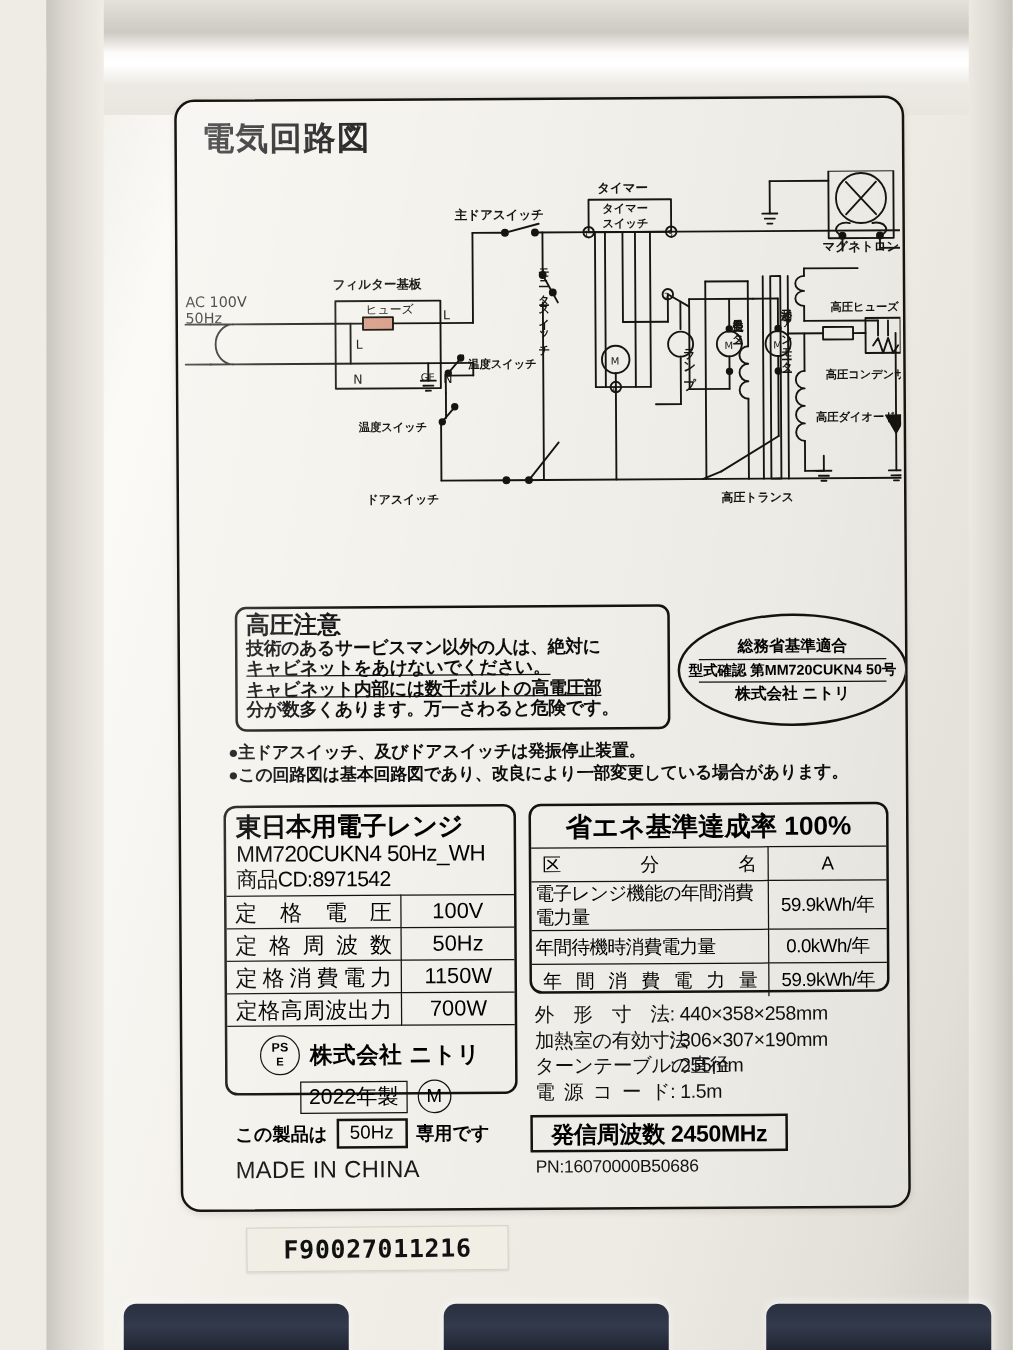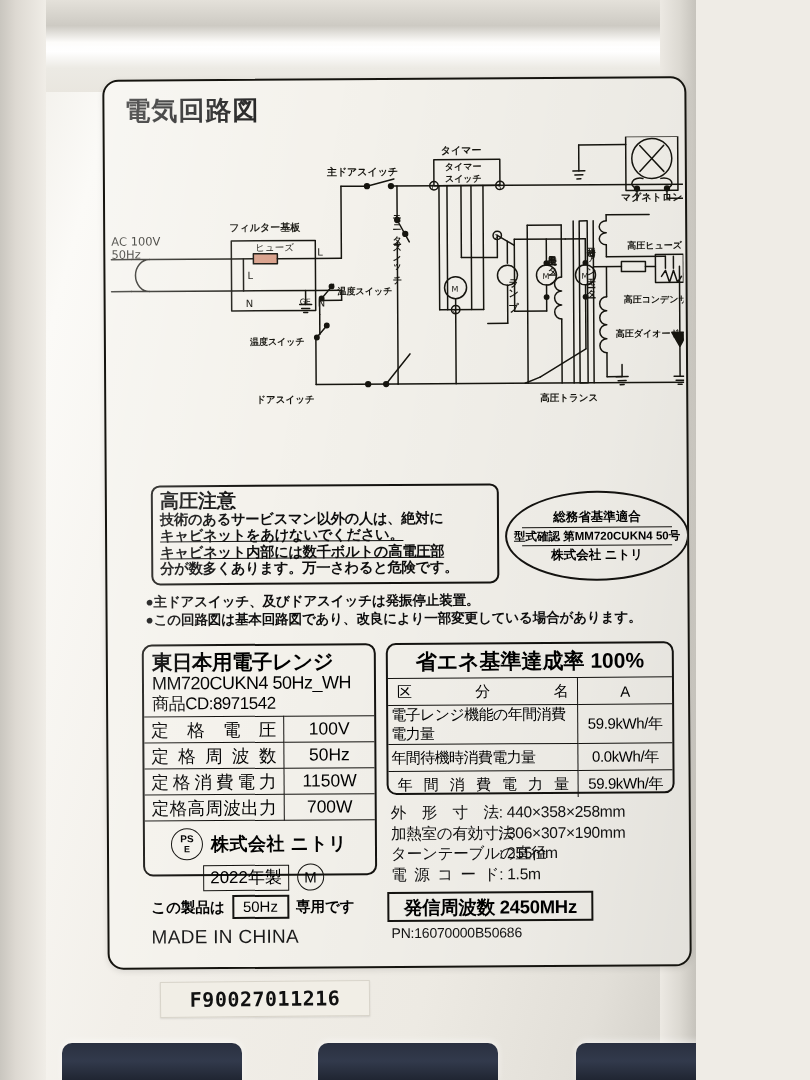--- a/index.html
+++ b/index.html
@@ -1,23 +1,24 @@
 <!DOCTYPE html>
 <html><head>
 <meta charset="utf-8">
 <style>
   html,body{margin:0;padding:0;}
   body{
     width:810px;height:1080px;overflow:hidden;
     font-family:"Liberation Sans","DejaVu Sans",sans-serif;
     background:#efece6;
   }
-  #root{position:relative;width:696px;height:1080px;overflow:hidden;
+  #root{position:relative;width:774px;height:1080px;overflow:hidden;
     background:
       radial-gradient(120% 60% at 50% 0%, #f7f5f0 0%, #eae7e0 55%, #dedbd4 100%);
+    margin-left: 37px;
   }
   
   .body-shade{position:absolute;inset:0;
     background:linear-gradient(105deg,#d9d6cf 0%,#f3f1ec 6%,#fbfaf7 14%,#f2efe9 40%,#edeae3 70%,#e2dfd8 88%,#cfccc5 100%);
     pointer-events:none;}
   .top-bevel{position:absolute;left:0;top:0;width:810px;height:92px;
     background:linear-gradient(180deg,#e4e1da 0%,#cdcac3 28%,#fdfcfa 46%,#ffffff 56%,#eceae4 74%,#e9e6df 100%);}
   .top-bevel:after{content:"";position:absolute;left:0;right:0;top:46px;height:2px;
     background:linear-gradient(90deg,rgba(255,255,255,.1),rgba(255,255,255,.95) 22%,rgba(255,255,255,.9) 80%,rgba(255,255,255,.2));}
   .left-edge{position:absolute;left:0;top:0;width:46px;height:1080px;

